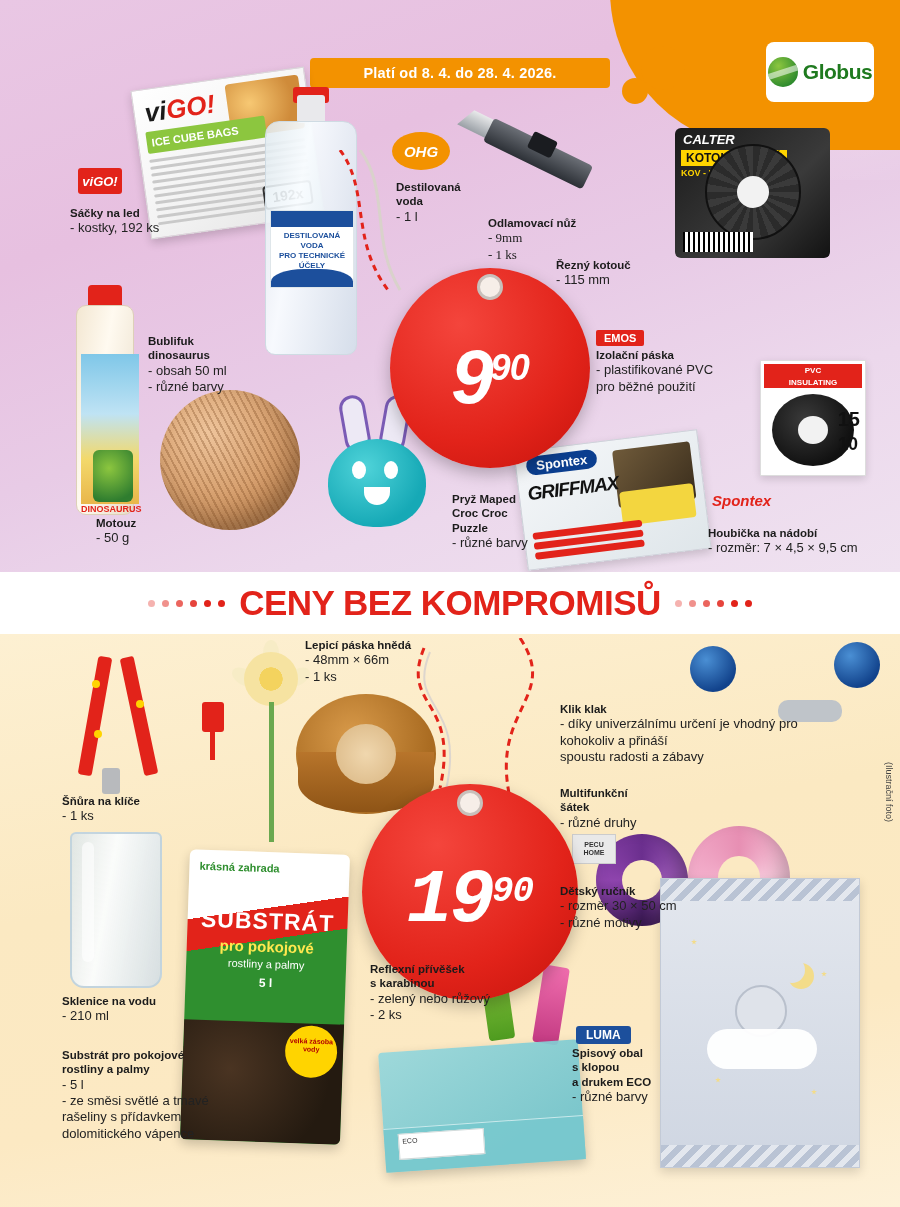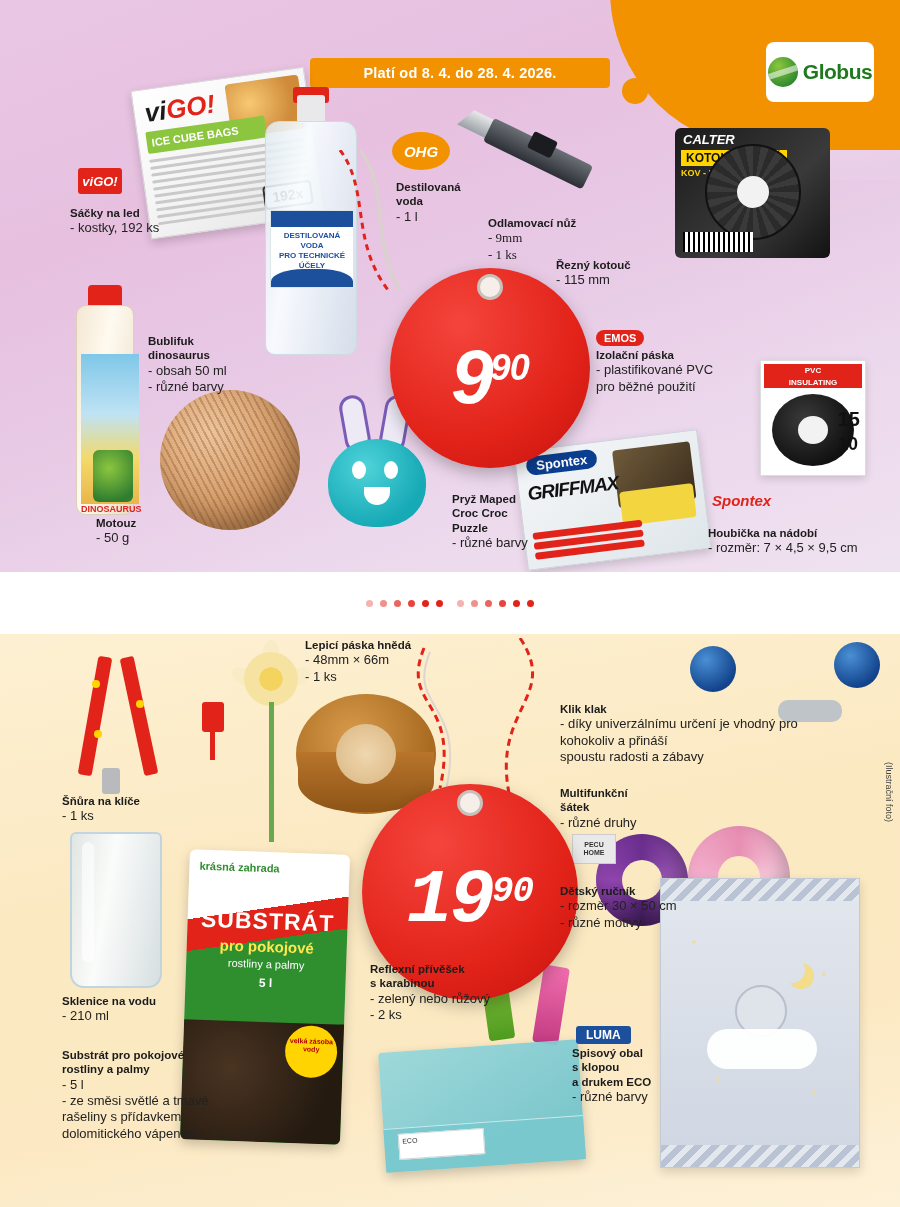--- a/index.html
+++ b/index.html
@@ -94,21 +94,21 @@
 
   
   .string-svg { position:absolute; pointer-events:none; }
 
   
   .label { position: absolute; font-size: 10.5px; color: #1b1b1b; line-height: 1.25; }
   .label .t { font-weight: bold; font-size: 11.5px; display:block; }
   .label .d { display:block; font-size: 13px; color:#222; }
 
   .brand-chip{
-    position:absolute; font-weight:bold; border-radius:8px;
+    position:absolute; font-weight:bold; border-radius:2px;
     display:flex; align-items:center; justify-content:center;
   }
 
   .vert-note{
     position:absolute; right: 4px; top: 640px;
     writing-mode: vertical-rl;
     font-size: 9px; color:#444;
   }
 
   
@@ -533,20 +533,21 @@
 
   <div class="mid-banner">
     <div class="dots">
         <i></i>
         <i></i>
         <i></i>
         <i></i>
         <i></i>
         <i></i>
       </div>
+    <div class="mid-title">CENY BEZ KOMPROMISŮ</div>
     <div class="dots">
         <i></i>
         <i></i>
         <i></i>
         <i></i>
         <i></i>
         <i></i>
       </div>
   </div>
 

